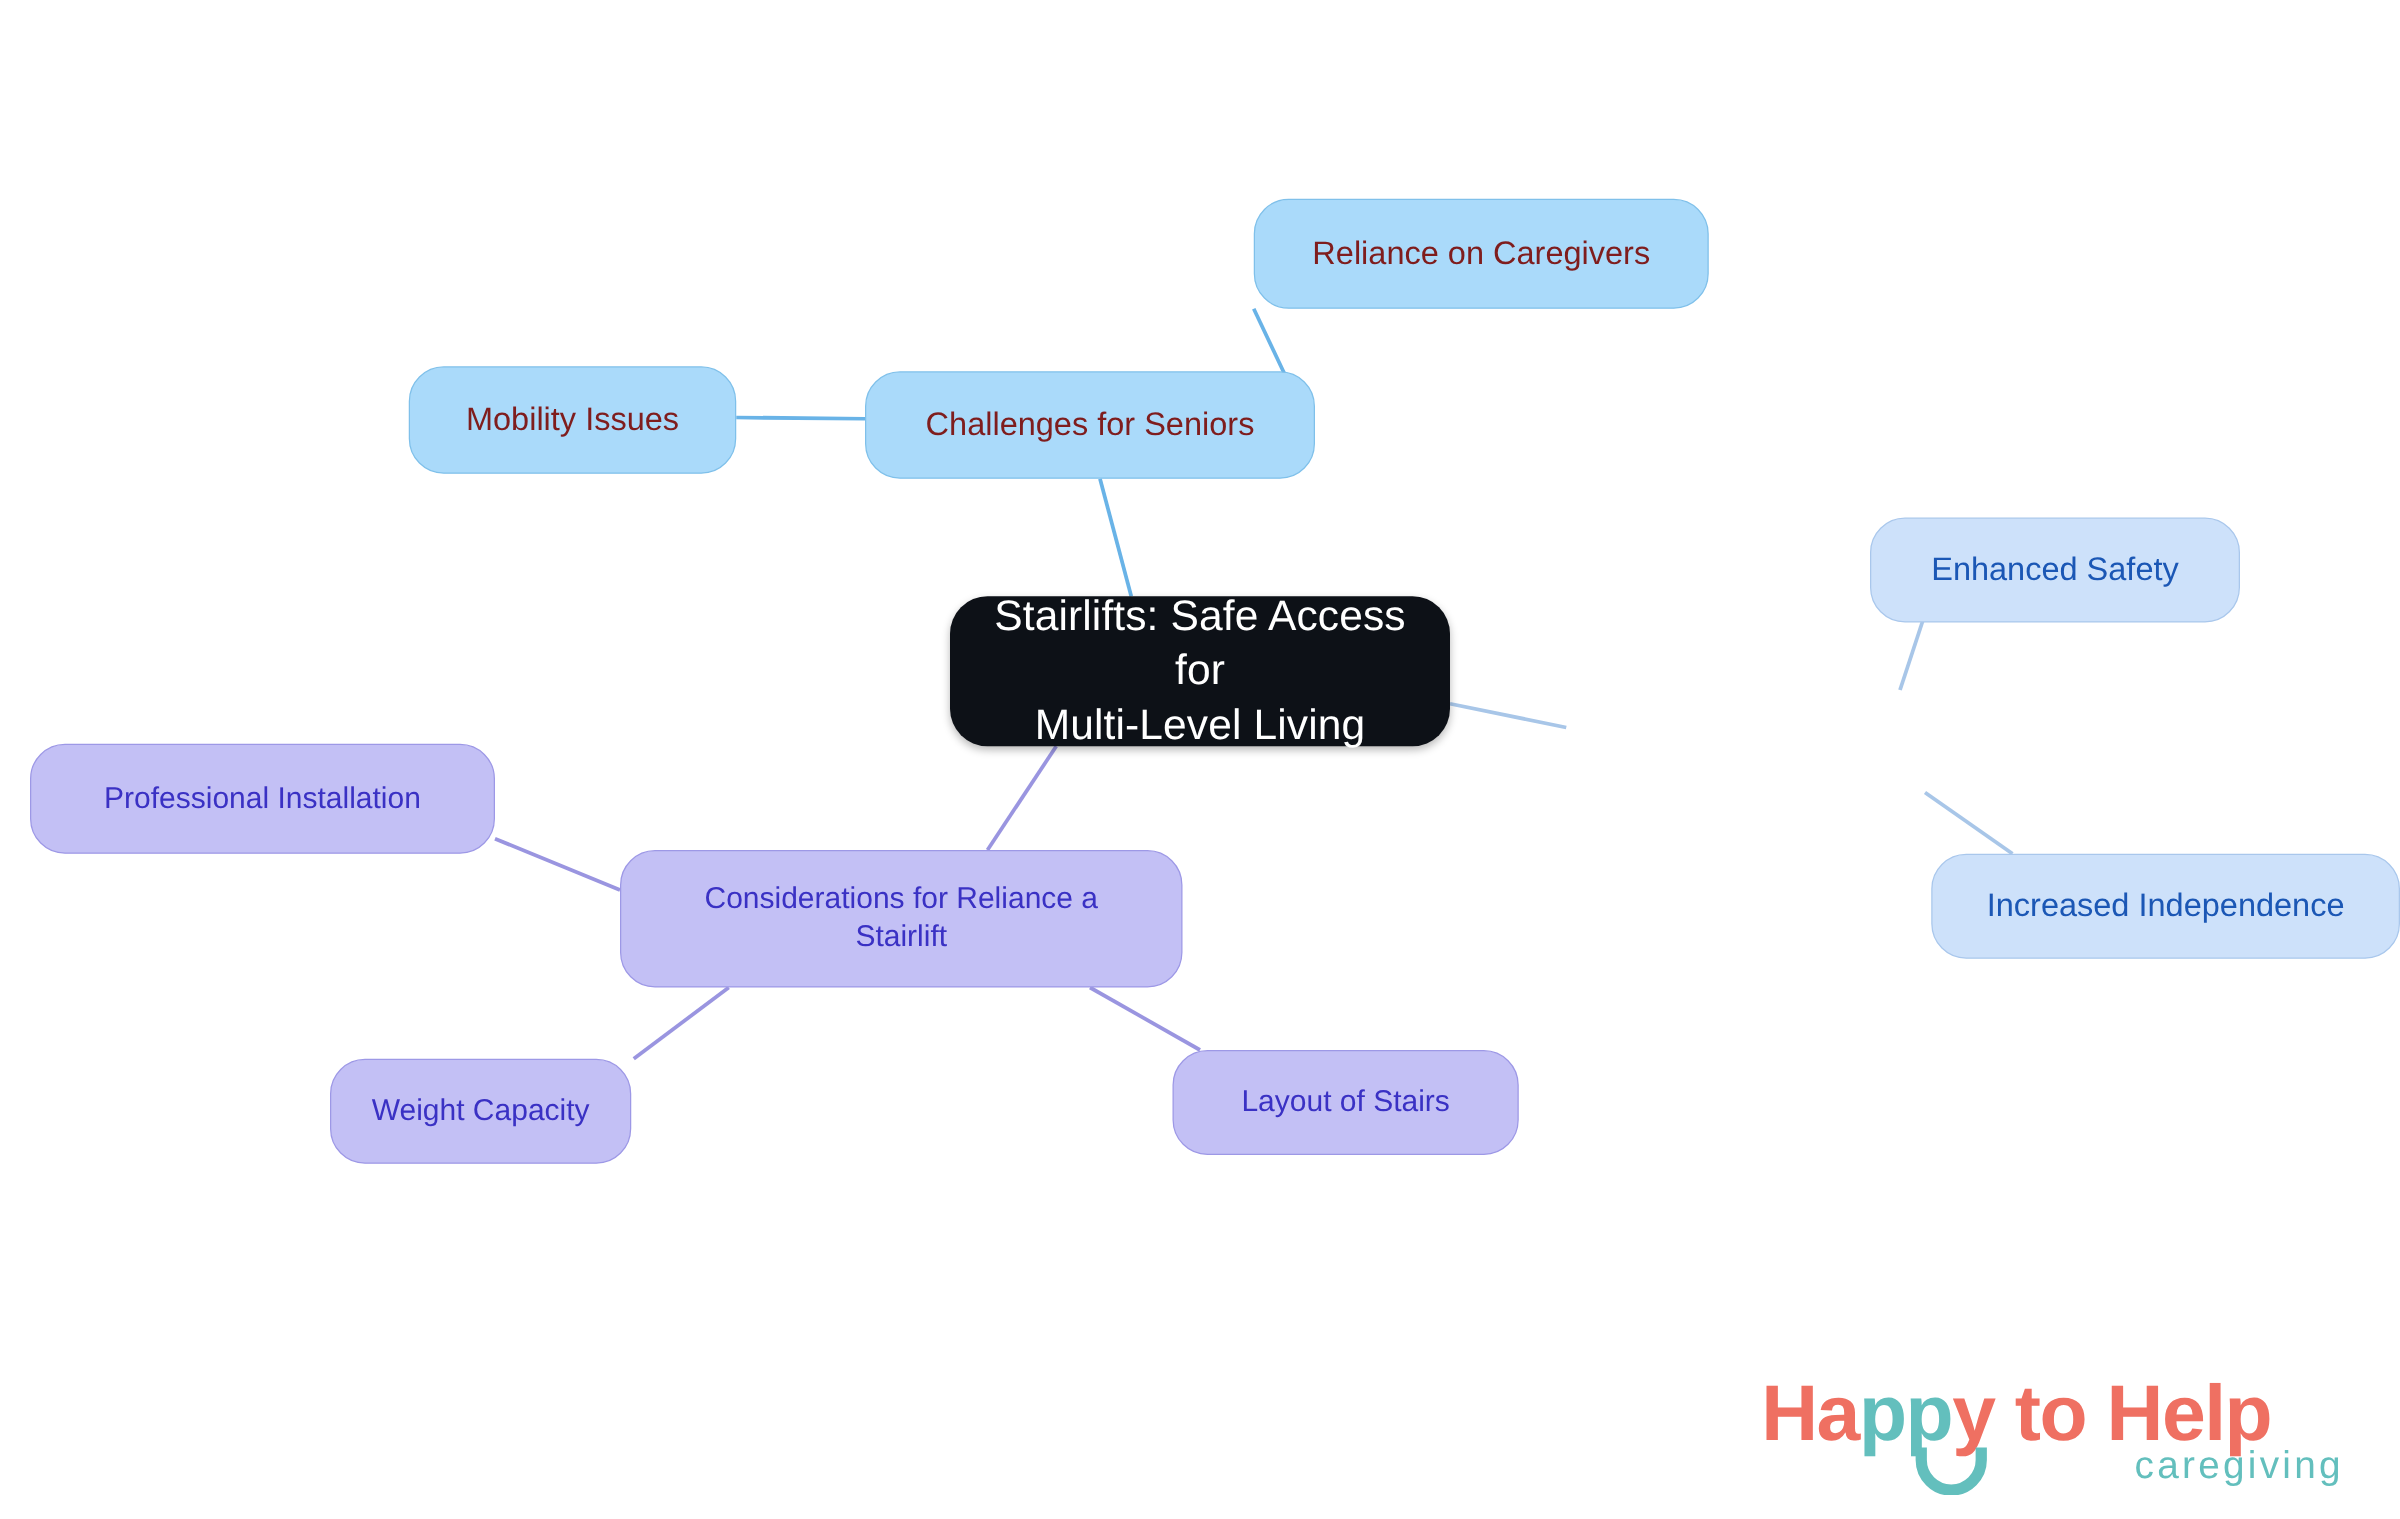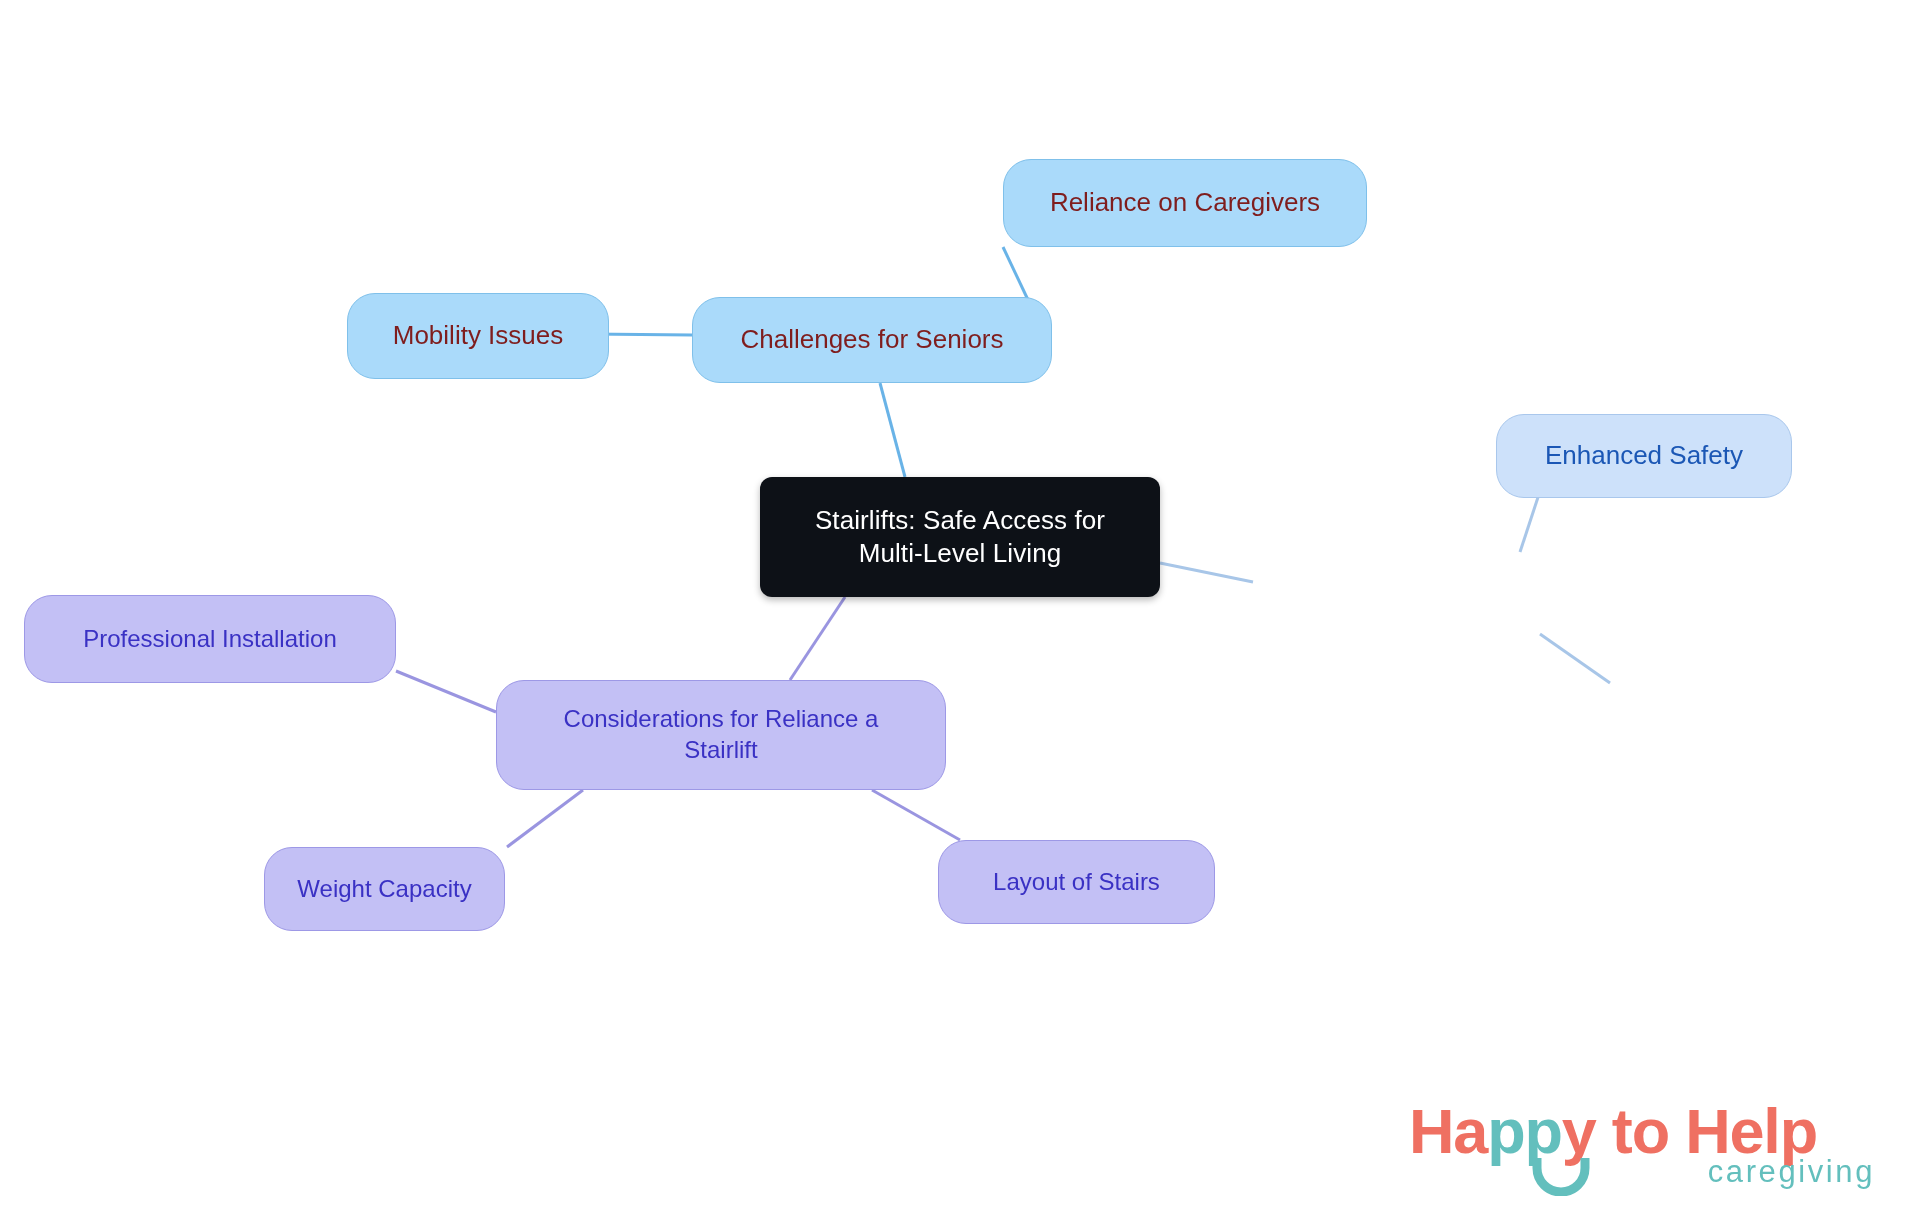--- a/index.html
+++ b/index.html
@@ -35,22 +35,22 @@
     border-radius: 28px;
     line-height: 1.28;
     white-space: pre-line;
     padding: 6px 16px;
     z-index: 2;
   }
   .node-root {
     background: #0d1117;
     color: #ffffff;
     border: none;
-    border-radius: 12px;
-    font-size: 26px;
+    border-radius: 30px;
+    font-size: 34px;
     letter-spacing: 0.1px;
     box-shadow: 0 3px 7px rgba(0,0,0,0.28);
   }
   .node-blue {
     background: #aadafa;
     border: 1.6px solid #7fc0ea;
     color: #7f1d1d;
     font-size: 26px;
   }
   .node-paleblue {
@@ -130,27 +130,28 @@
     <path d="M 583 790 L 507 847" fill="none" stroke="#9a95e0" stroke-width="3"></path>
 
     <path d="M 872 790 L 960 840" fill="none" stroke="#9a95e0" stroke-width="3"></path>
   </svg>
 
   <div class="node node-root" style="left:760px;top:477px;width:400px;height:120px;">Stairlifts: Safe Access for
 Multi-Level Living</div>
 
   <div class="node node-blue" style="left:692px;top:297px;width:360px;height:86px;">Challenges for Seniors</div>
 
-  <div class="node node-blue" style="left:327px;top:293px;width:262px;height:86px;margin-left:20px;">Mobility Issues</div>
+  <div class="node node-blue" style="left:327px;top:293px;width:262px;height:86px;">Mobility Issues</div>
 
   <div class="node node-blue" style="left:1003px;top:159px;width:364px;height:88px;">Reliance on Caregivers</div>
 
 
   <div class="node node-paleblue" style="left:1496px;top:392px;width:296px;height:84px;margin-top:22px;">Enhanced Safety</div>
 
+  <div class="node node-paleblue" style="left:1545px;top:683px;width:375px;height:84px;">Increased Independence</div>
 
   <div class="node node-purple" style="left:496px;top:680px;width:450px;height:110px;">Considerations for Reliance a
 Stairlift</div>
 
   <div class="node node-purple" style="left:24px;top:595px;width:372px;height:88px;">Professional Installation</div>
 
   <div class="node node-purple" style="left:264px;top:847px;width:241px;height:84px;">Weight Capacity</div>
 
   <div class="node node-purple" style="left:938px;top:840px;width:277px;height:84px;">Layout of Stairs</div>
 

